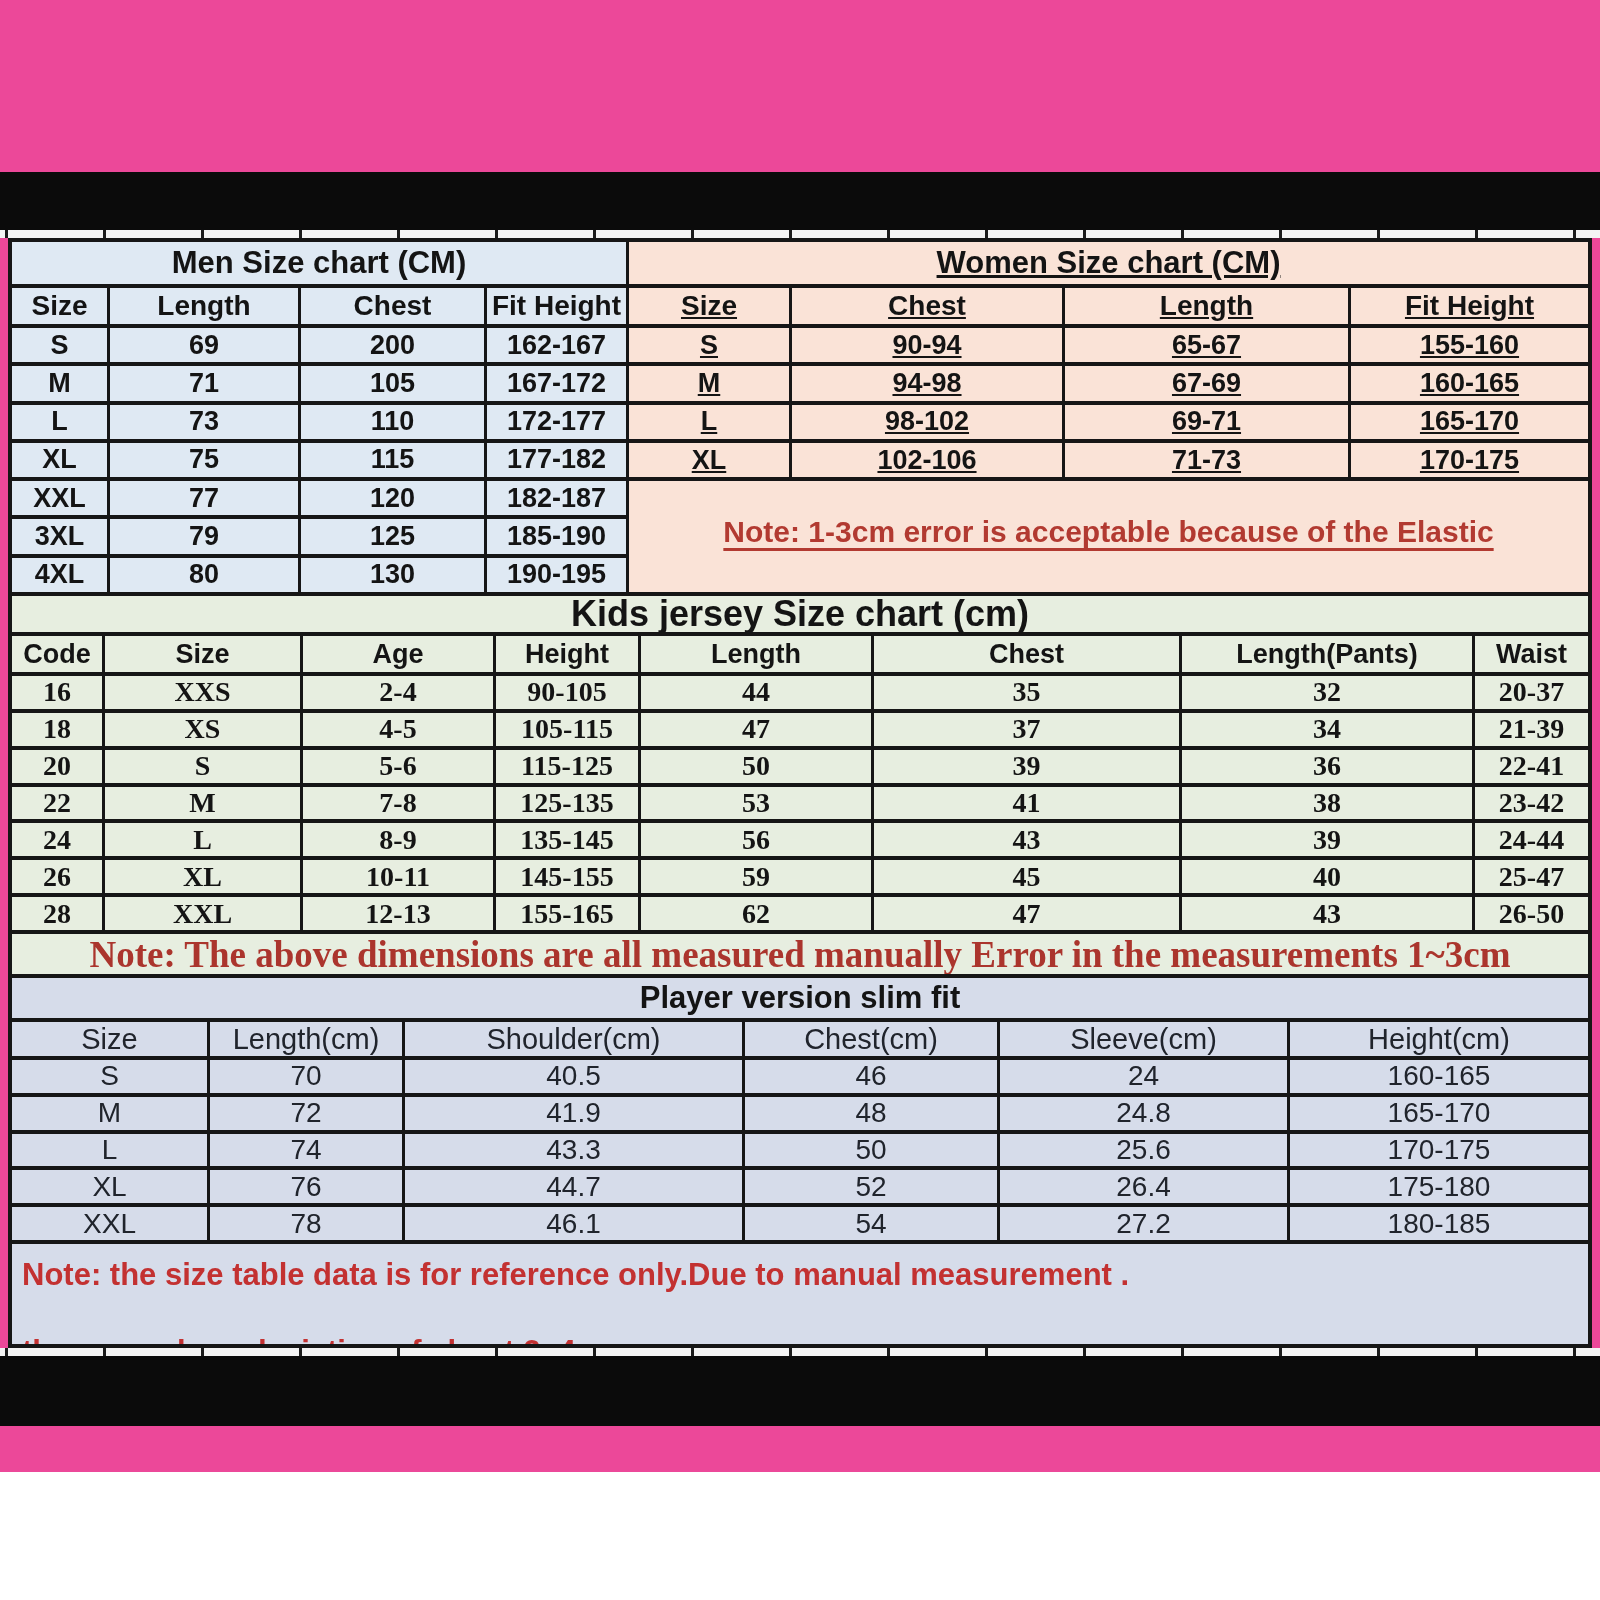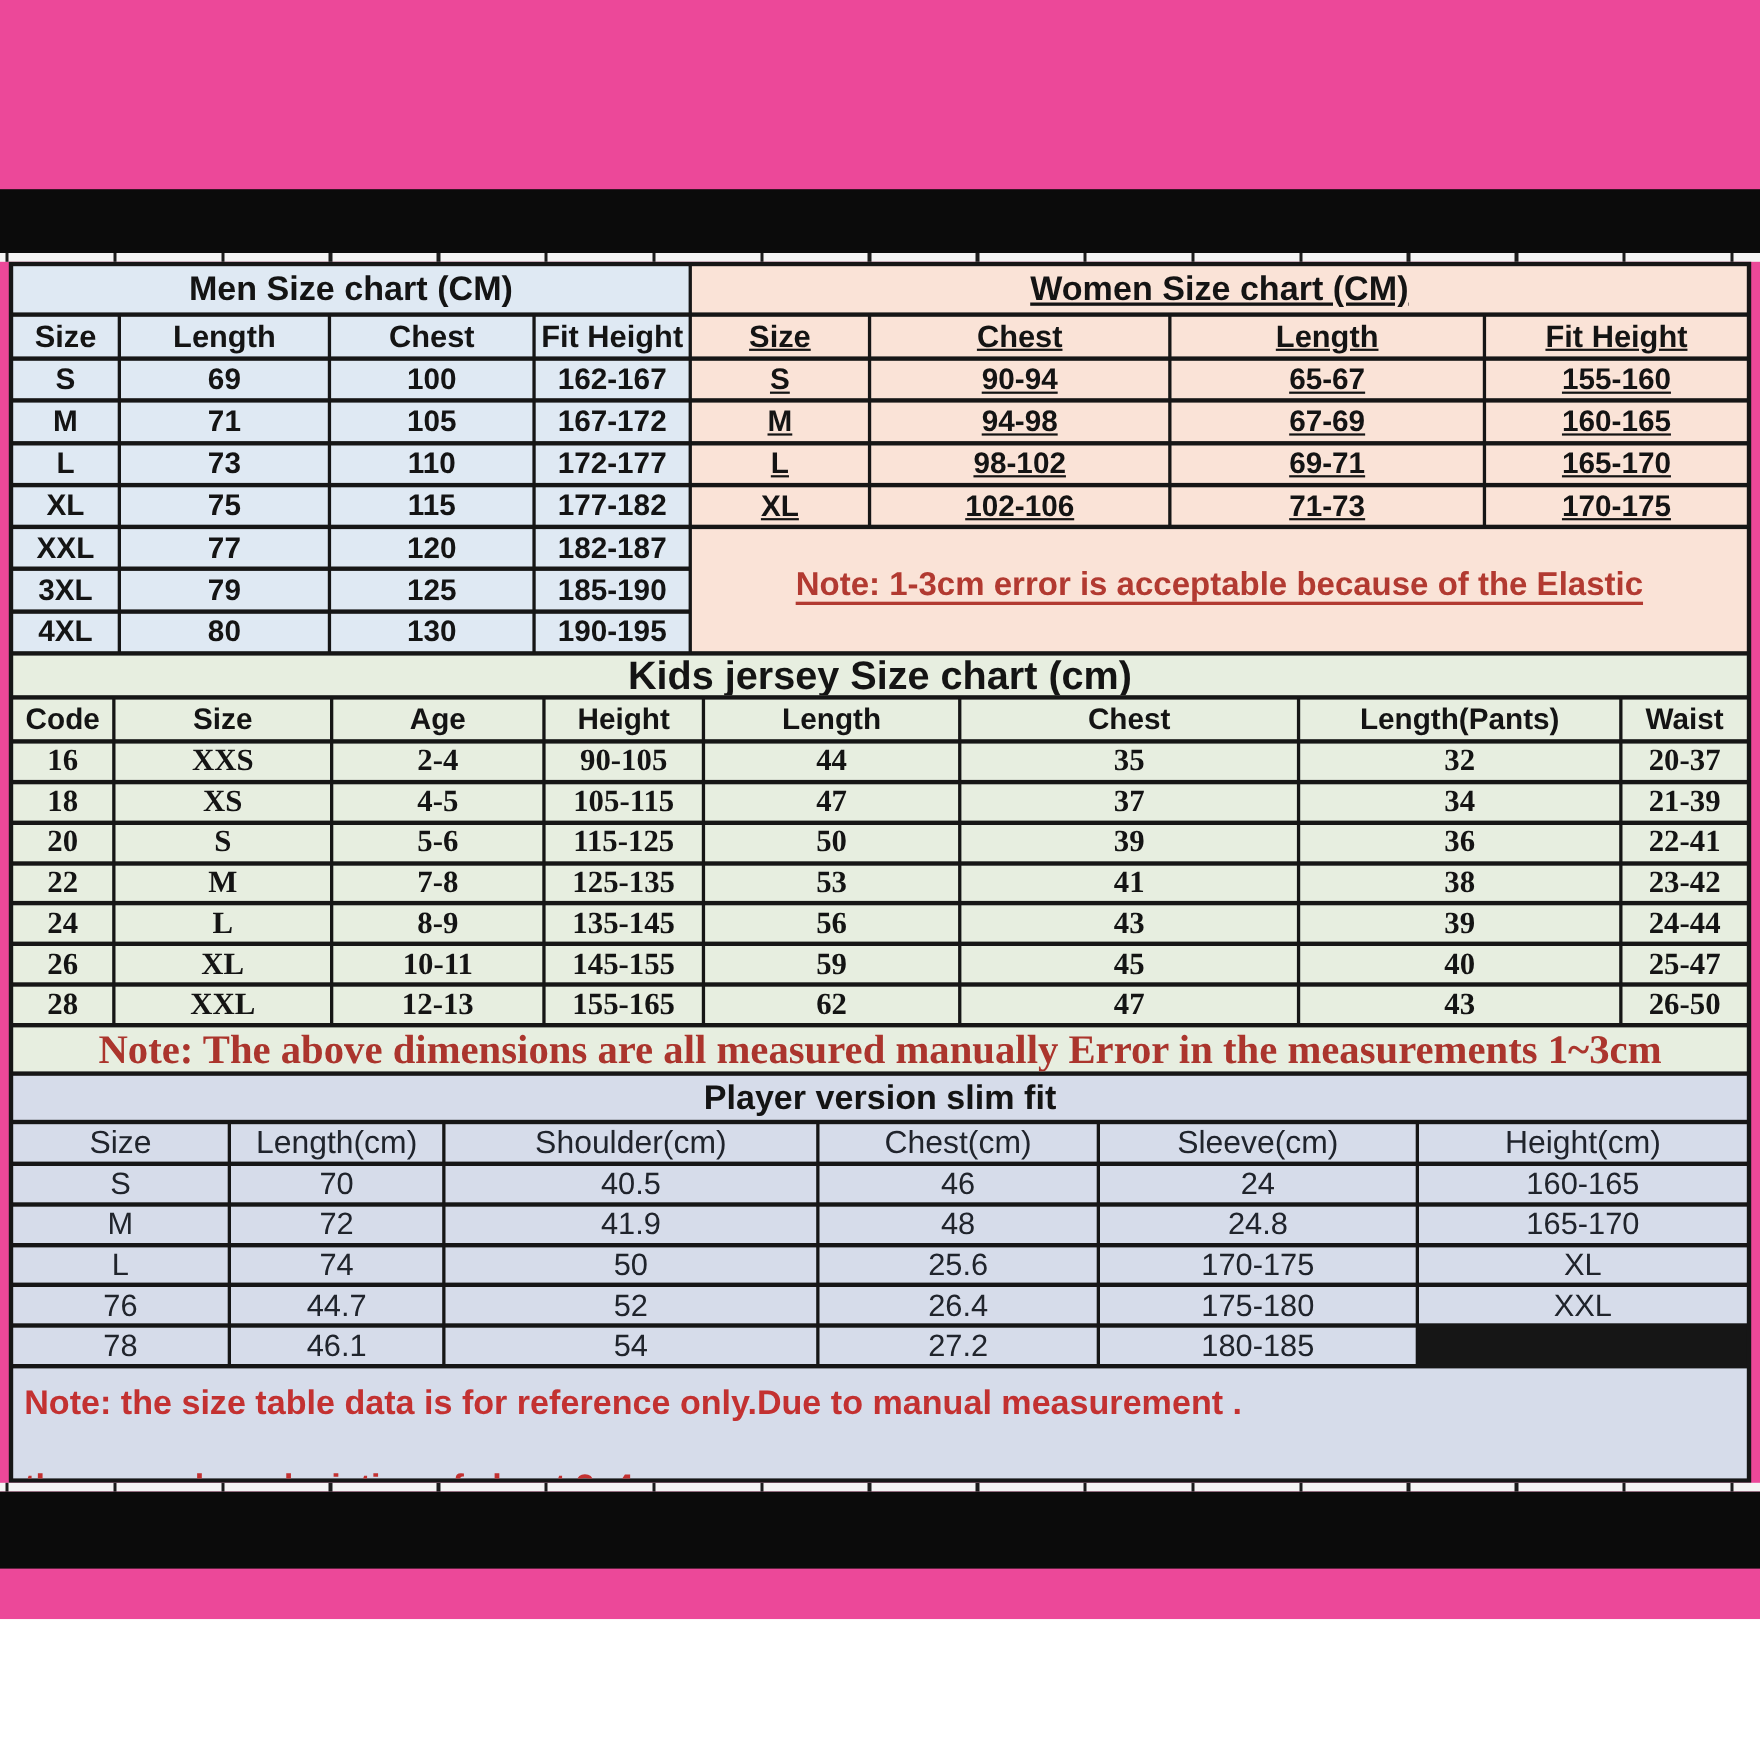--- a/index.html
+++ b/index.html
@@ -129,21 +129,21 @@
     <div class="top-row">
 
       <div class="tbl tbl-men">
         <div class="title bg-men">Men Size chart (CM)</div>
       <div class="cell hdr bg-men">Size</div>
           <div class="cell hdr bg-men">Length</div>
           <div class="cell hdr bg-men">Chest</div>
           <div class="cell hdr bg-men">Fit Height</div>
           <div class="cell bg-men">S</div>
           <div class="cell bg-men">69</div>
-          <div class="cell bg-men">100</div>
+          <div class="cell bg-men">200</div>
           <div class="cell bg-men">162-167</div>
           <div class="cell bg-men">M</div>
           <div class="cell bg-men">71</div>
           <div class="cell bg-men">105</div>
           <div class="cell bg-men">167-172</div>
           <div class="cell bg-men">L</div>
           <div class="cell bg-men">73</div>
           <div class="cell bg-men">110</div>
           <div class="cell bg-men">172-177</div>
           <div class="cell bg-men">XL</div>
@@ -279,20 +279,21 @@
         <div class="cell bg-player">24</div>
         <div class="cell bg-player">160-165</div>
         <div class="cell bg-player">M</div>
         <div class="cell bg-player">72</div>
         <div class="cell bg-player">41.9</div>
         <div class="cell bg-player">48</div>
         <div class="cell bg-player">24.8</div>
         <div class="cell bg-player">165-170</div>
         <div class="cell bg-player">L</div>
         <div class="cell bg-player">74</div>
+        <div class="cell bg-player">43.3</div>
         <div class="cell bg-player">50</div>
         <div class="cell bg-player">25.6</div>
         <div class="cell bg-player">170-175</div>
         <div class="cell bg-player">XL</div>
         <div class="cell bg-player">76</div>
         <div class="cell bg-player">44.7</div>
         <div class="cell bg-player">52</div>
         <div class="cell bg-player">26.4</div>
         <div class="cell bg-player">175-180</div>
         <div class="cell bg-player">XXL</div>

